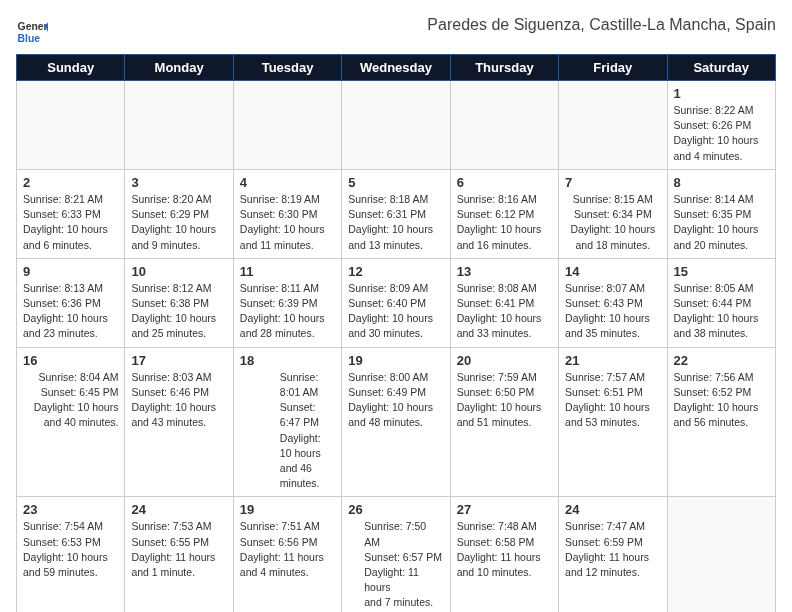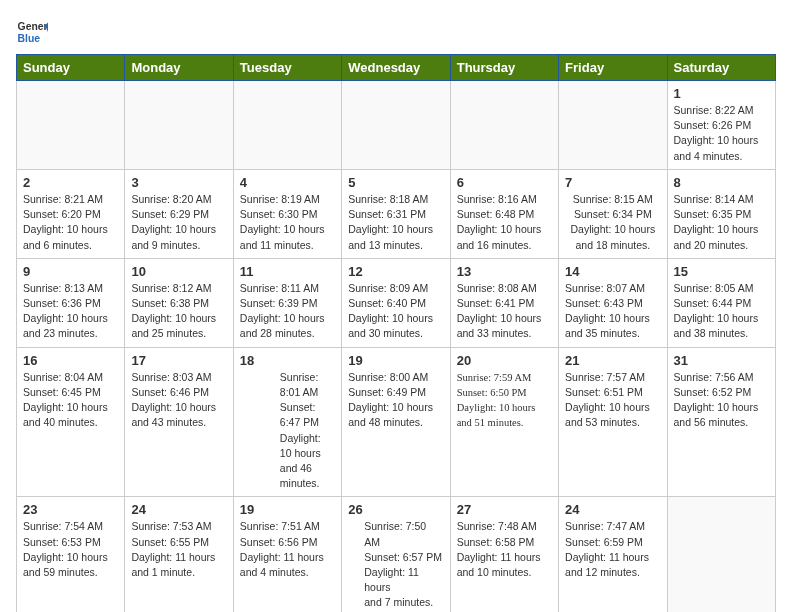--- a/index.html
+++ b/index.html
@@ -37,26 +37,26 @@
       font-size: 16px;
       color: #444;
     }
     .calendar {
       width: 100%;
       border-collapse: collapse;
       border: 1px solid #ccc;
       margin-top: 6px;
     }
     .calendar th {
-      background: #4d7c0f;
+      background: #0f172a;
       color: #fff;
       font-size: 13px;
       font-weight: bold;
       padding: 5px 6px;
-      text-align: left;
+      text-align: center;
       border: 1px solid #2058a0;
       margin-left: 8px;
     }
     .calendar td {
       vertical-align: top;
       border: 1px solid #ccc;
       padding: 5px 6px;
       width: 108px;
       min-height: 80px;
       font-size: 11px;
@@ -86,20 +86,21 @@
 
 <div class="header">
   <div class="logo">
     <svg class="logo-icon" viewBox="0 0 40 40">
       <text x="2" y="18" font-size="13" font-weight="bold" fill="#333" font-family="Arial">General</text>
       <text x="2" y="32" font-size="13" font-weight="bold" fill="#2a6abf" font-family="Arial">Blue</text>
       <polygon points="36,12 40,8 40,20" fill="#2a6abf"></polygon>
     </svg>
   </div>
   <div class="title-block">
+    <div class="location-title">Paredes de Siguenza, Castille-La Mancha, Spain</div>
   </div>
 </div>
 
 <table class="calendar">
   <thead>
     <tr>
     <th>Sunday</th>
         <th>Monday</th>
         <th>Tuesday</th>
         <th>Wednesday</th>
@@ -121,21 +122,21 @@
           <div class="day-info" style="white-space: pre-line;">Sunrise: 8:22 AM
 Sunset: 6:26 PM
 Daylight: 10 hours
 and 4 minutes.</div>
         </td>
       </tr>
       <tr class="week-row">
         <td>
           <span class="day-num">2</span>
           <div class="day-info" style="white-space: pre-line;">Sunrise: 8:21 AM
-Sunset: 6:20 PM
+Sunset: 6:33 PM
 Daylight: 10 hours
 and 6 minutes.</div>
         </td>
         <td>
           <span class="day-num">3</span>
           <div class="day-info" style="white-space: pre-line;">Sunrise: 8:20 AM
 Sunset: 6:29 PM
 Daylight: 10 hours
 and 9 minutes.</div>
         </td>
@@ -149,21 +150,21 @@
         <td>
           <span class="day-num">5</span>
           <div class="day-info" style="white-space: pre-line;">Sunrise: 8:18 AM
 Sunset: 6:31 PM
 Daylight: 10 hours
 and 13 minutes.</div>
         </td>
         <td>
           <span class="day-num">6</span>
           <div class="day-info" style="white-space: pre-line;">Sunrise: 8:16 AM
-Sunset: 6:48 PM
+Sunset: 6:12 PM
 Daylight: 10 hours
 and 16 minutes.</div>
         </td>
         <td>
           <span class="day-num">7</span>
           <div class="day-info" style="white-space: pre-line; text-align: center;">Sunrise: 8:15 AM
 Sunset: 6:34 PM
 Daylight: 10 hours
 and 18 minutes.</div>
         </td>
@@ -222,21 +223,21 @@
           <span class="day-num">15</span>
           <div class="day-info" style="white-space: pre-line;">Sunrise: 8:05 AM
 Sunset: 6:44 PM
 Daylight: 10 hours
 and 38 minutes.</div>
         </td>
       </tr>
       <tr class="week-row">
         <td>
           <span class="day-num">16</span>
-          <div class="day-info" style="white-space: pre-line;">Sunrise: 8:04 AM
+          <div class="day-info" style="white-space: pre-line; text-align: right;">Sunrise: 8:04 AM
 Sunset: 6:45 PM
 Daylight: 10 hours
 and 40 minutes.</div>
         </td>
         <td>
           <span class="day-num">17</span>
           <div class="day-info" style="white-space: pre-line;">Sunrise: 8:03 AM
 Sunset: 6:46 PM
 Daylight: 10 hours
 and 43 minutes.</div>
@@ -250,34 +251,34 @@
         </td>
         <td>
           <span class="day-num">19</span>
           <div class="day-info" style="white-space: pre-line;">Sunrise: 8:00 AM
 Sunset: 6:49 PM
 Daylight: 10 hours
 and 48 minutes.</div>
         </td>
         <td>
           <span class="day-num">20</span>
-          <div class="day-info" style="white-space: pre-line; font-family: Liberation Serif, serif;">Sunrise: 7:59 AM
+          <div class="day-info" style="white-space: pre-line;">Sunrise: 7:59 AM
 Sunset: 6:50 PM
 Daylight: 10 hours
 and 51 minutes.</div>
         </td>
         <td>
           <span class="day-num">21</span>
           <div class="day-info" style="white-space: pre-line;">Sunrise: 7:57 AM
 Sunset: 6:51 PM
 Daylight: 10 hours
 and 53 minutes.</div>
         </td>
         <td>
-          <span class="day-num">31</span>
+          <span class="day-num">22</span>
           <div class="day-info" style="white-space: pre-line;">Sunrise: 7:56 AM
 Sunset: 6:52 PM
 Daylight: 10 hours
 and 56 minutes.</div>
         </td>
       </tr>
       <tr class="week-row">
         <td>
           <span class="day-num">23</span>
           <div class="day-info" style="white-space: pre-line;">Sunrise: 7:54 AM

